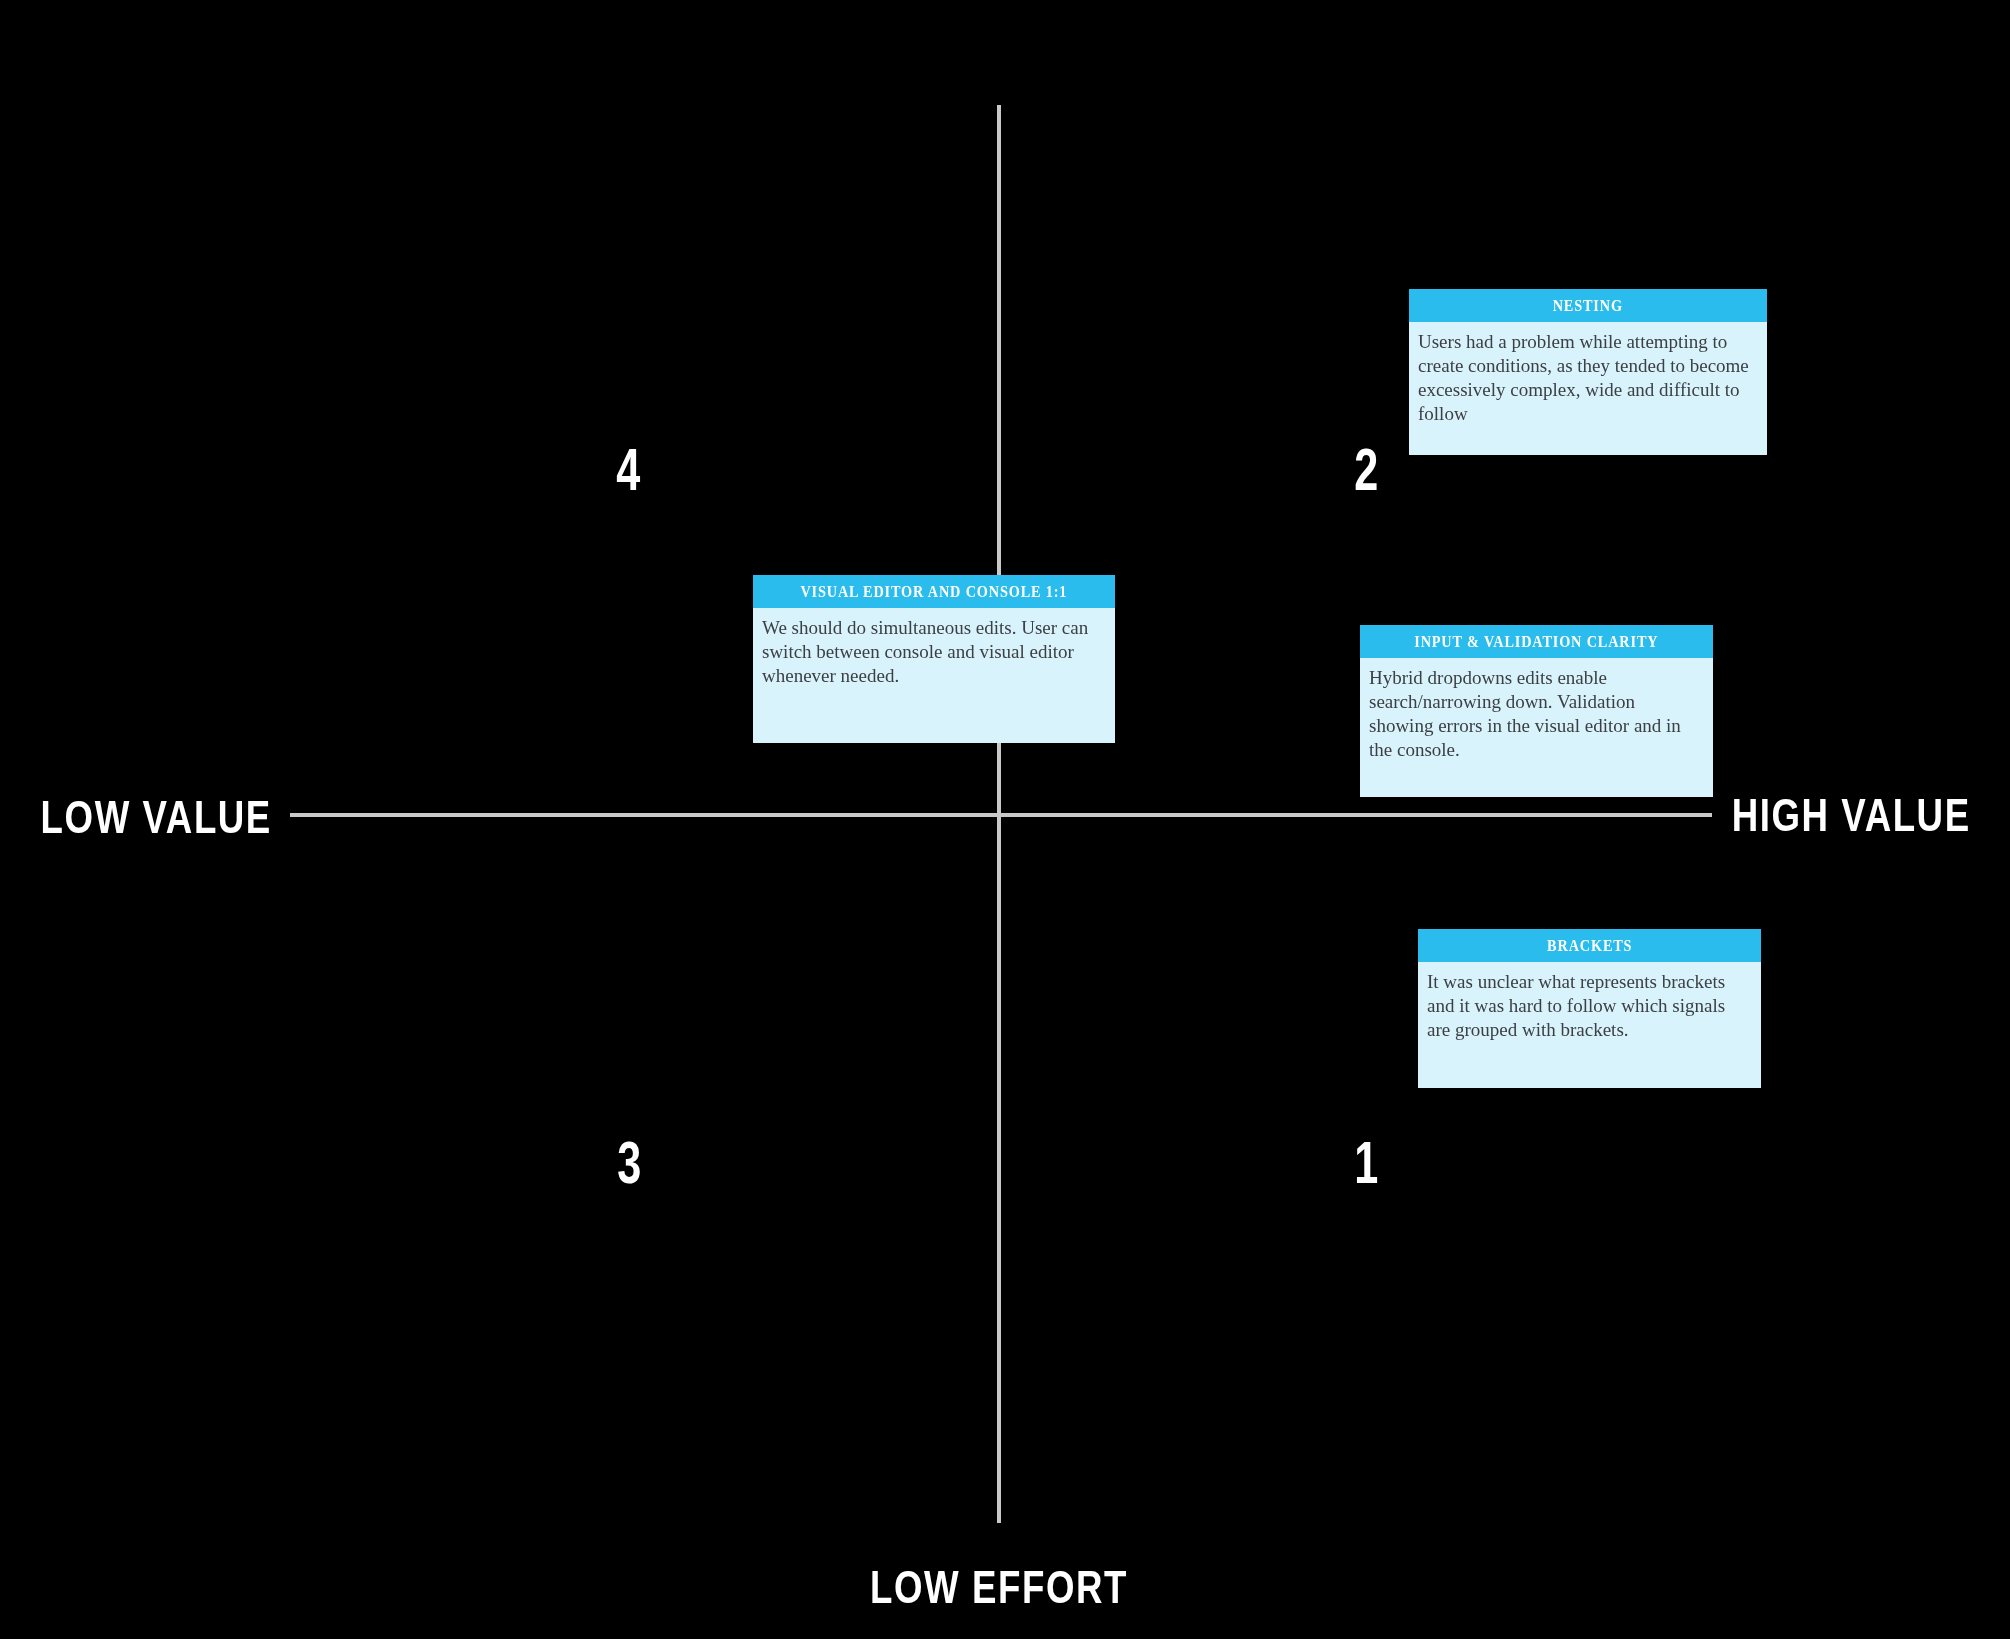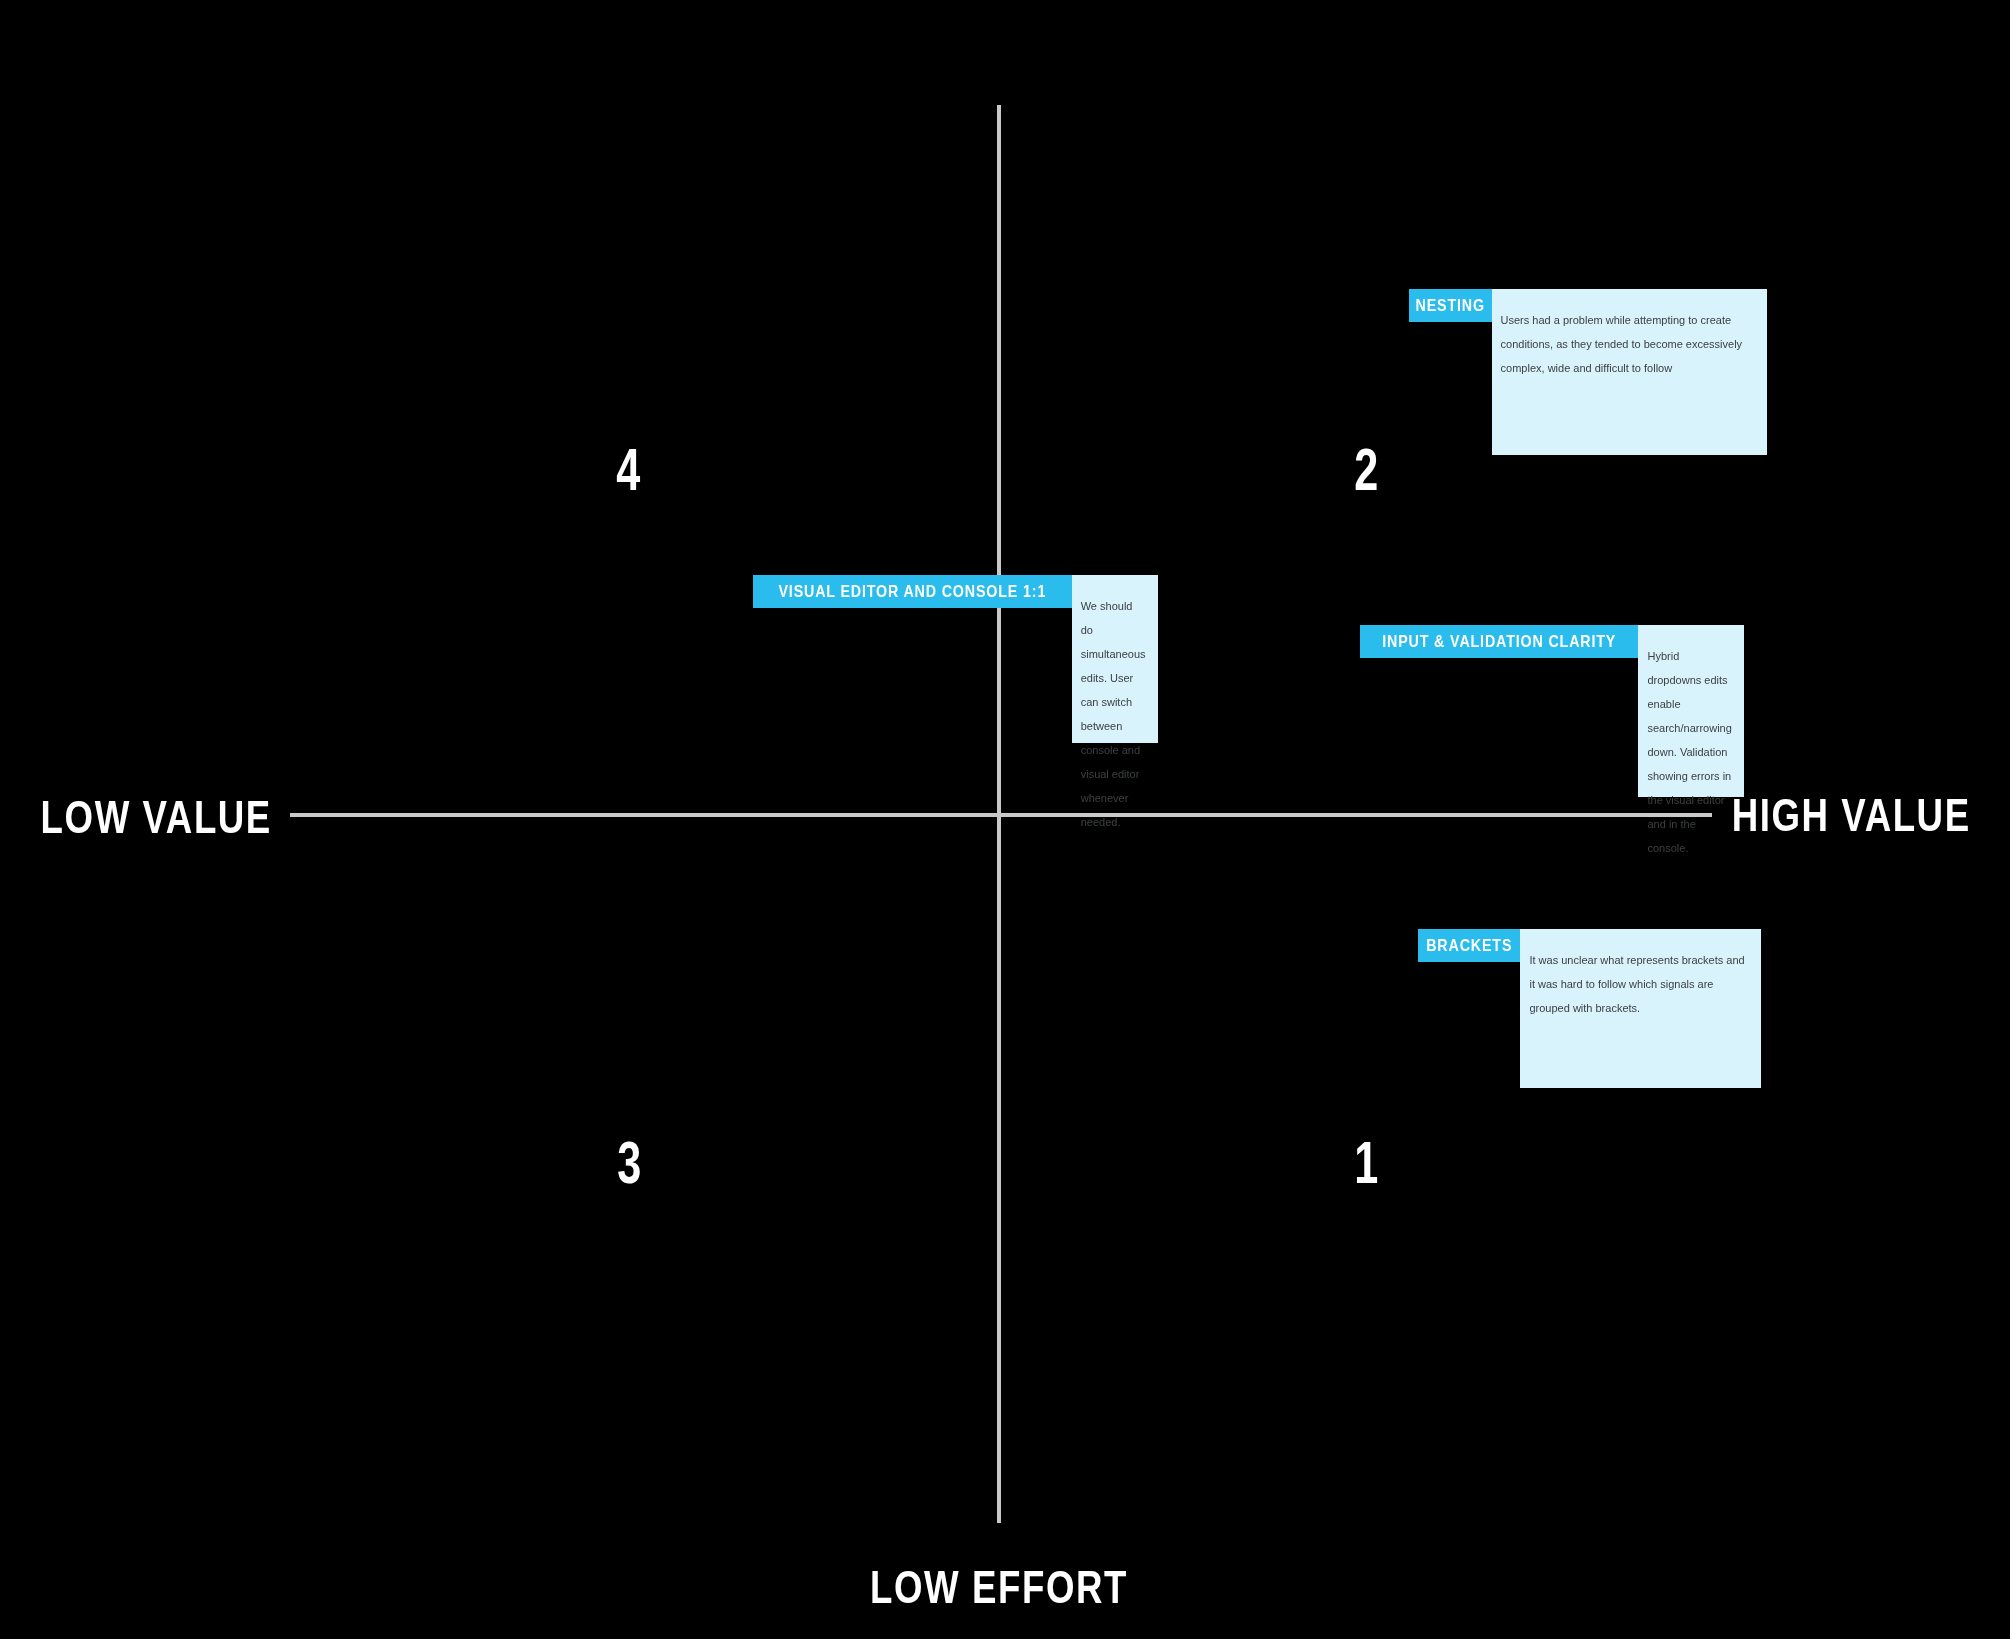--- a/index.html
+++ b/index.html
@@ -43,35 +43,35 @@
     font-weight:bold;font-size:60px;line-height:1;z-index:2;
     transform:translate(-50%,-50%);
   }
   .qnum .cond{transform:scaleX(0.72);}
   .qnum.q4{left:629px;top:470px;}
   .qnum.q2{left:1367px;top:470px;}
   .qnum.q3{left:630px;top:1163px;}
   .qnum.q1{left:1367px;top:1163px;}
 
   
-  .card{position:absolute;z-index:3;display:flex;flex-direction:row;}
+  .card{position:absolute;z-index:3;display:flex;flex-direction:column;font-family:Liberation Serif, serif;}
   .card-header{
     height:33px;flex:0 0 33px;
     background:var(--card-header-bg,#2bbcee);
     color:var(--card-header-text,#fff);
     display:flex;align-items:center;justify-content:center;
     font-weight:bold;font-size:17px;
   }
   .card-header .cond{transform:scaleX(0.84);letter-spacing:1px;}
   .card-body{
     flex:1;
     background:var(--card-body-bg,#d9f3fd);
     color:var(--card-body-text,#3c4043);
-    font-size:11px;line-height:24px;
-    padding:19px 12px 10px 9px;
+    font-size:19px;line-height:24px;
+    padding:8px 12px 10px 9px;
     box-sizing:border-box;
   }
   .card.nesting{left:1409px;top:289px;width:358px;height:166px;}
   .card.visual-editor{left:753px;top:575px;width:362px;height:168px;}
   .card.input-validation{left:1340px;top:625px;width:353px;height:172px;margin-left:20px;}
   .card.brackets{left:1418px;top:929px;width:343px;height:159px;}
 </style>
 </head>
 <body>
 

